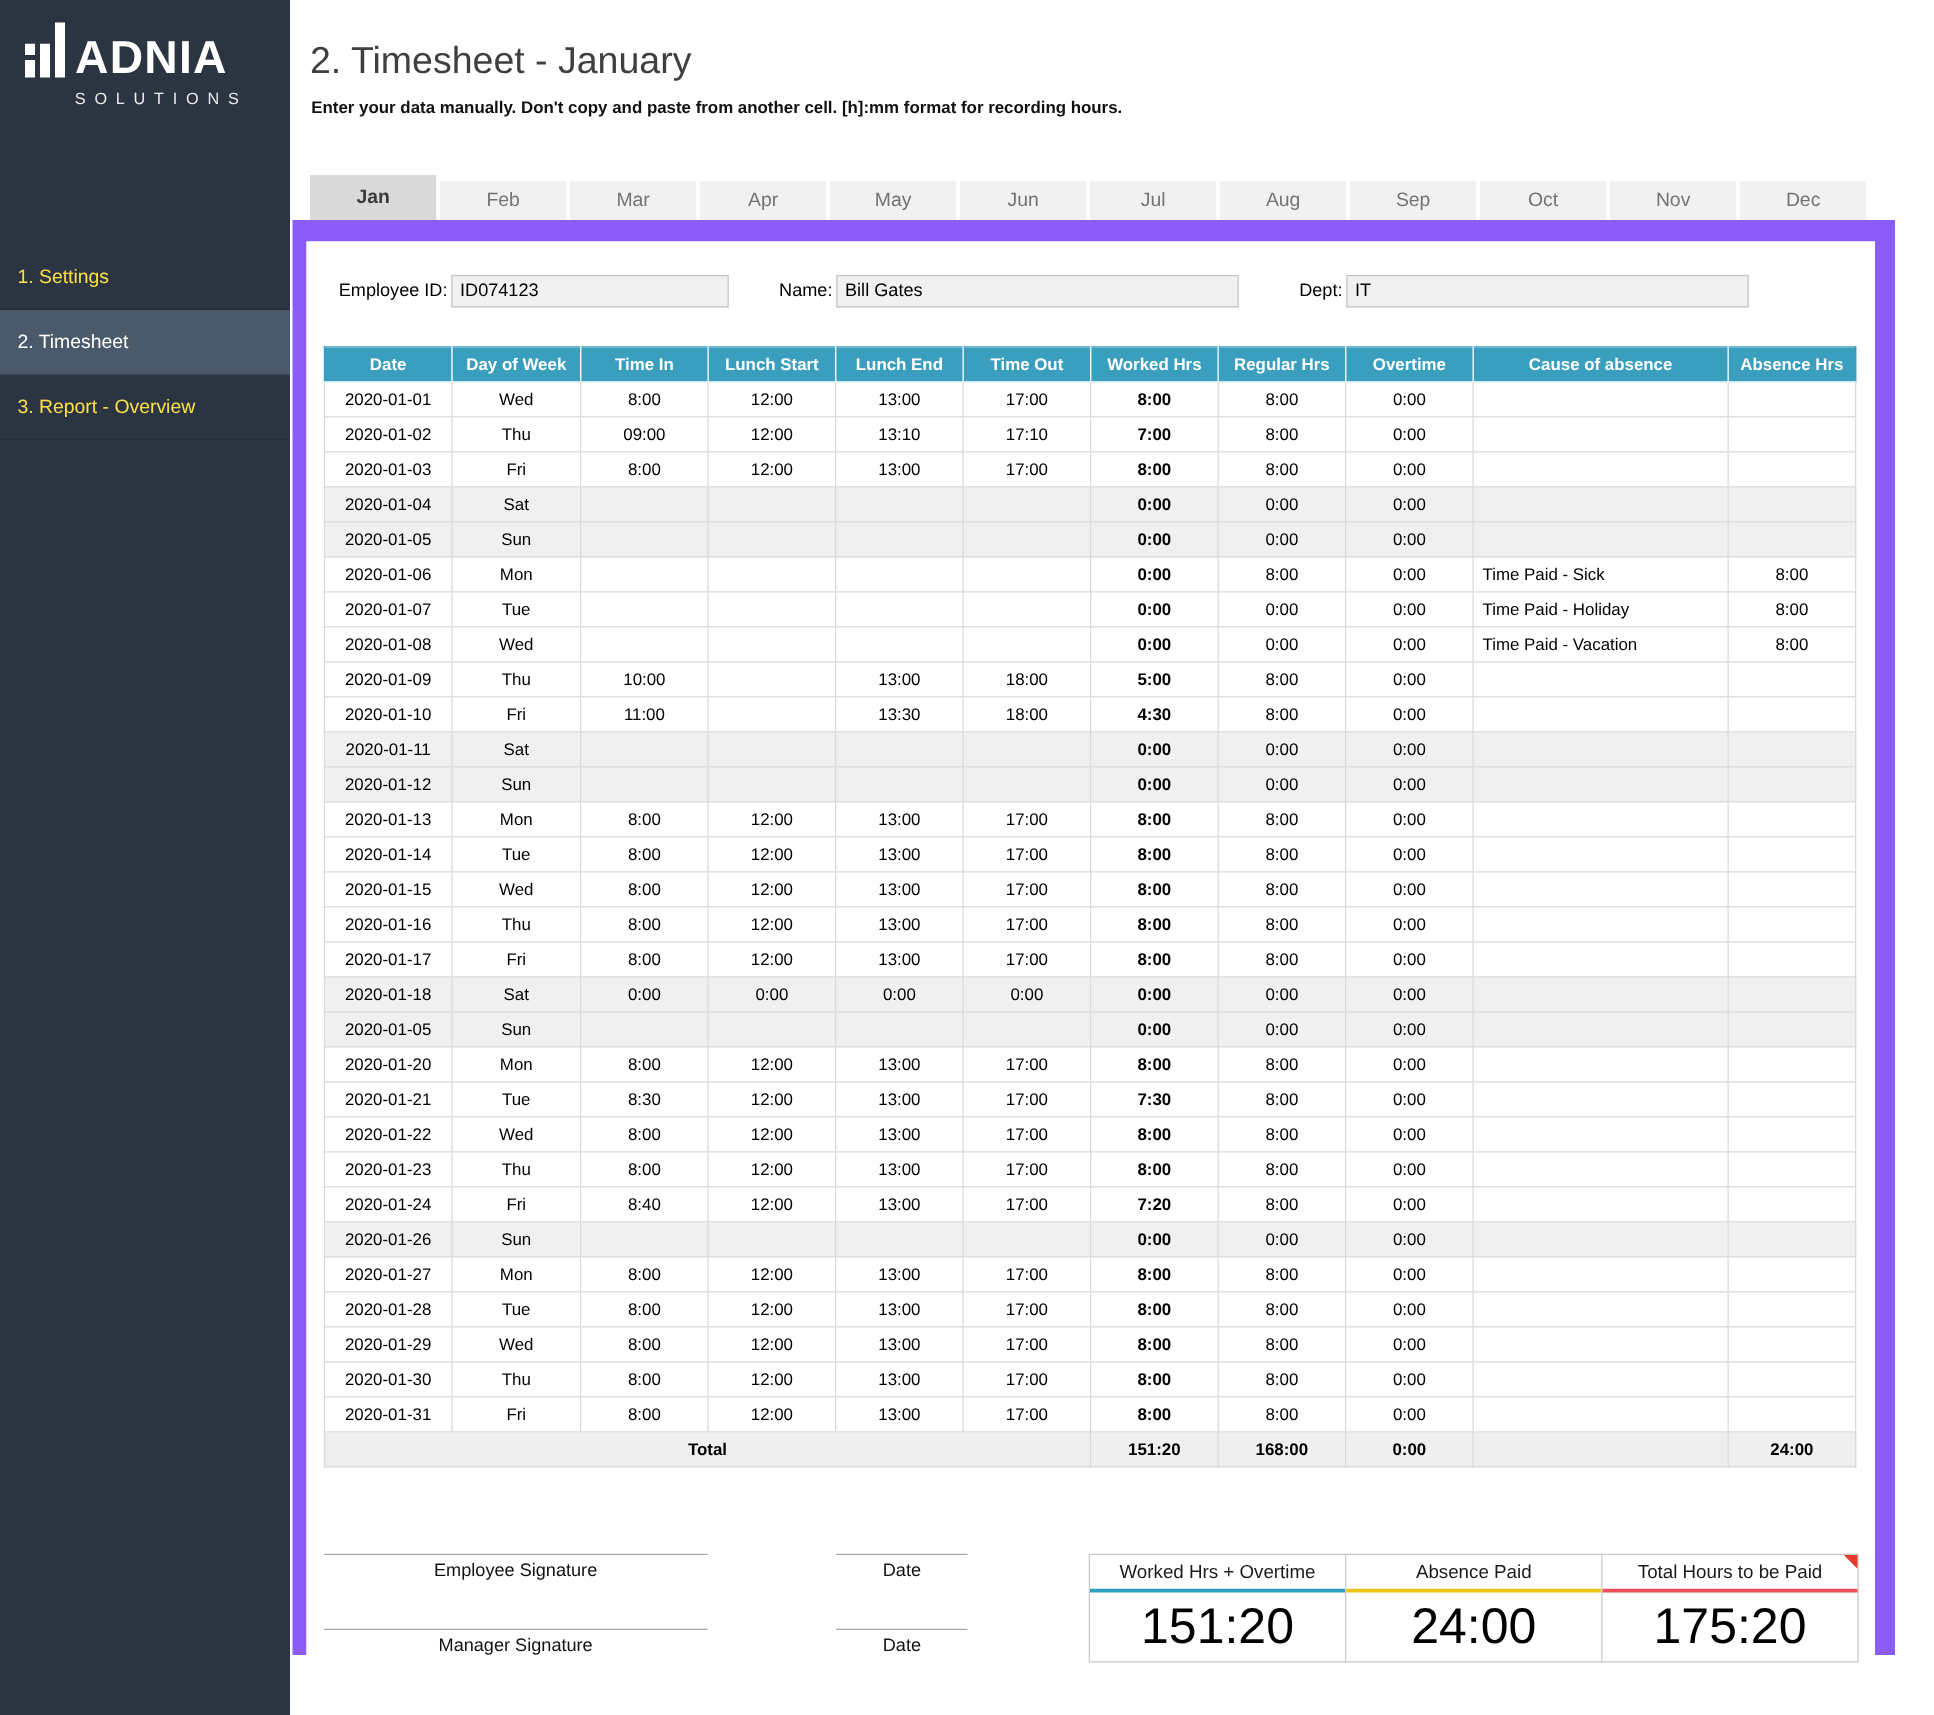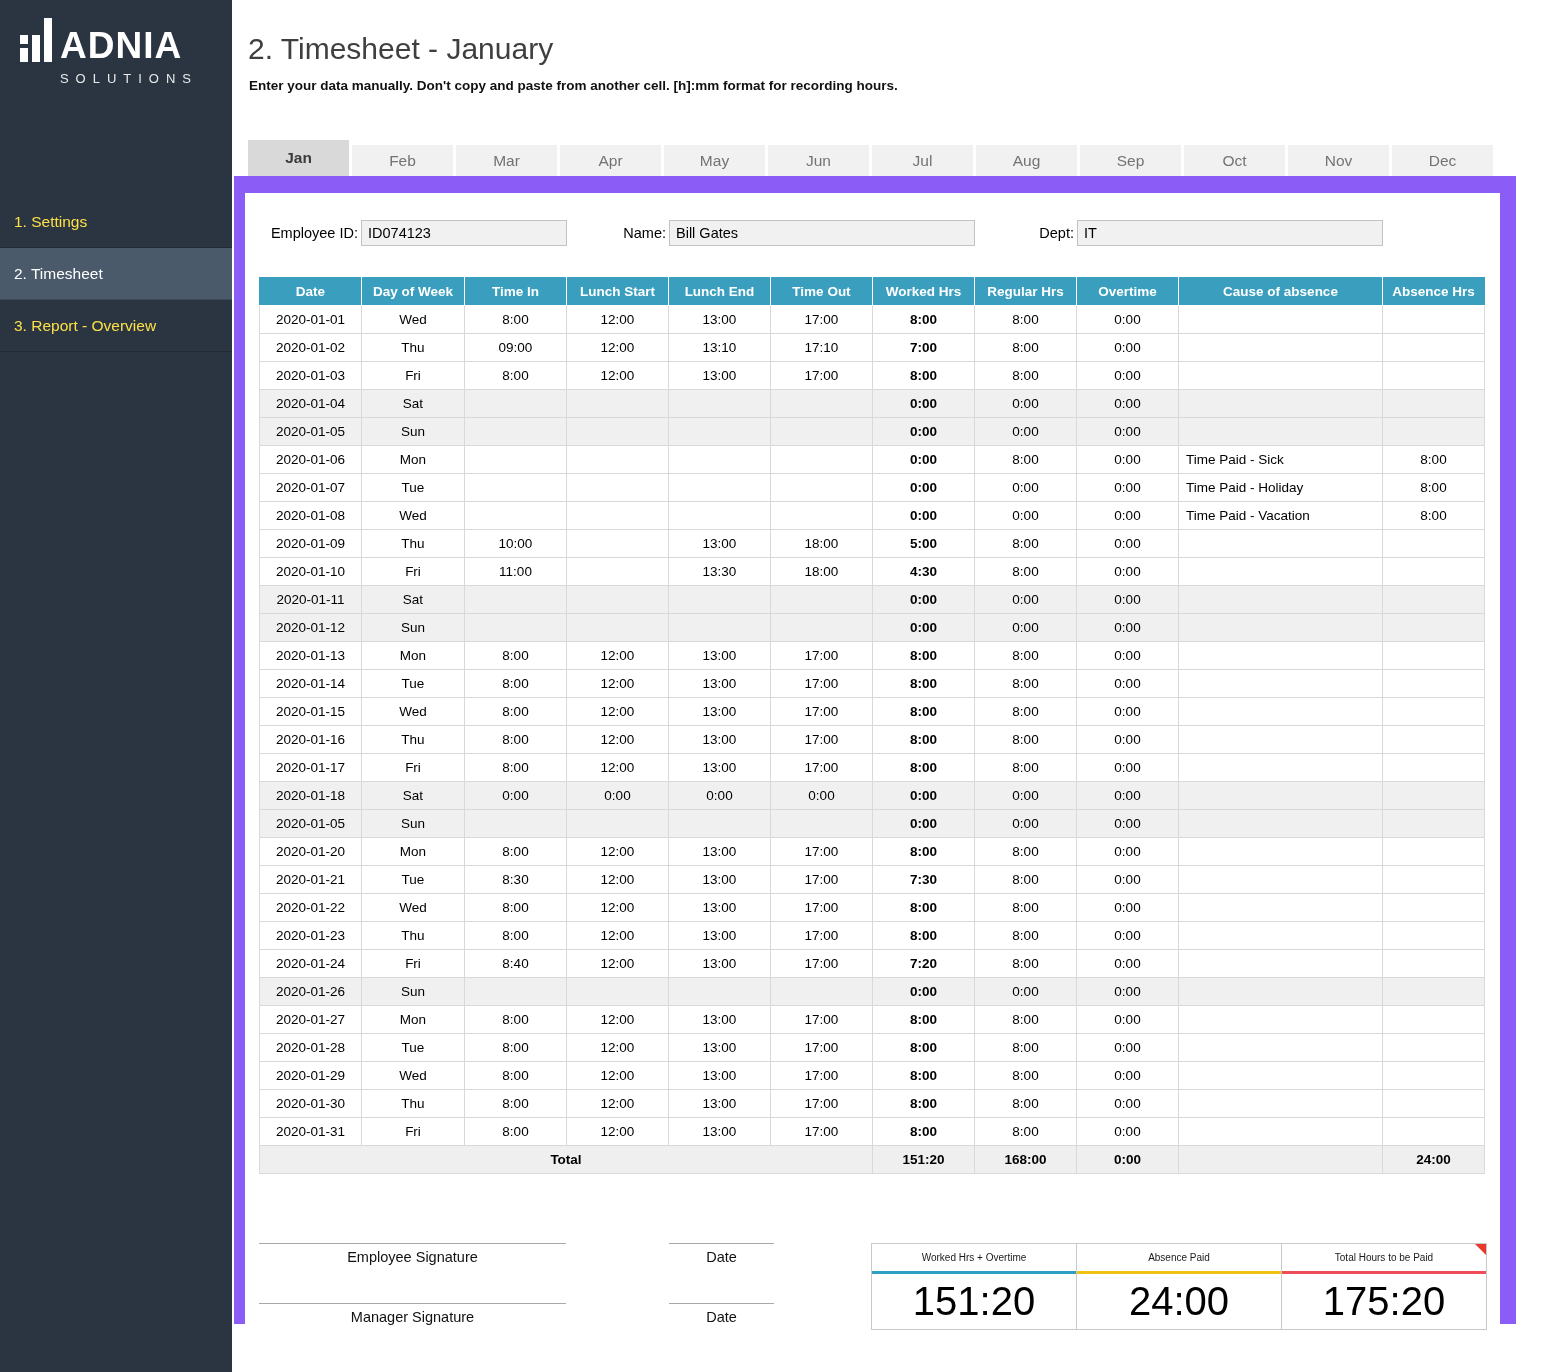--- a/index.html
+++ b/index.html
@@ -24,40 +24,40 @@
   .tabs{position:absolute;left:248px;top:140px;width:1252px;height:36px;display:flex;gap:3px;align-items:flex-end;}
   .tab{width:101px;height:31px;background:#f1f1f1;color:#737373;font-size:15.5px;
     display:flex;align-items:center;justify-content:center;cursor:default;}
   .tab.active{height:36px;background:#d9d9d9;color:#3c3c3c;font-weight:bold;}
   
   .panel{position:absolute;left:234px;top:176px;width:1282px;height:1148px;background:#8b5cf6;}
   .sheet{position:absolute;left:11px;top:17px;width:1255px;height:1137px;background:#ffffff;}
   
   .fld-label{position:absolute;top:27px;height:26px;line-height:26px;font-size:14.5px;text-align:right;color:#000;}
   .fld-input{position:absolute;top:27px;height:24px;background:#f1f1f1;border:1px solid #c3c3c3;
-    font-size:14.5px;line-height:24px;padding:0 0 0 6px;font-family:"Liberation Sans",sans-serif;color:#000;box-sizing:content-box;}
+    font-size:14.5px;line-height:24px;padding:0 16px 0 6px;font-family:"Liberation Sans",sans-serif;color:#000;box-sizing:content-box;}
   
   .tbl{position:absolute;left:14px;top:84px;border-collapse:collapse;table-layout:fixed;width:1225px;}
   .tbl th{background:#3a9fbe;color:#ffffff;font-size:13.5px;font-weight:bold;height:27px;
     border:1px solid #ffffff;border-top:1px solid #3a9fbe;text-align:center;padding:0;}
   .tbl th:first-child{border-left:1px solid #3a9fbe;}
   .tbl th:last-child{border-right:1px solid #3a9fbe;}
   .tbl td{height:27px;border:1px solid #d9d9d9;font-size:13.5px;text-align:center;padding:0;color:#000;background:#ffffff;}
   .tbl tr.weekend td{background:#f0f0f0;}
   .tbl td.bold{font-weight:bold;}
   .tbl td.cause{text-align:left;padding-left:7px;}
   .tbl tr.total-row td{background:#efefef;font-weight:bold;}
   
   .sig-line{position:absolute;border-top:1px solid #a8a8a8;}
   .sig-label{position:absolute;font-size:14.5px;color:#111;text-align:center;}
   
   .summary{position:absolute;left:626px;top:1050px;display:flex;}
   .sum-box{width:204px;border:1px solid #c9c9c9;background:#fff;position:relative;margin-left:-1px;}
   .sum-box:first-child{margin-left:0;}
-  .sum-head{height:27px;display:flex;align-items:center;justify-content:center;font-size:10px;color:#1a1a1a;
+  .sum-head{height:27px;display:flex;align-items:center;justify-content:center;font-size:15px;color:#1a1a1a;
     border-bottom:3px solid #999;}
   .sum-val{height:55px;display:flex;align-items:center;justify-content:center;font-size:40px;color:#000;}
   .corner-flag{position:absolute;top:0;right:0;width:0;height:0;
     border-top:11px solid #e8392f;border-left:11px solid transparent;}
   
   .bars{display:flex;align-items:flex-end;gap:4px;height:44px;}
   .bars .b{background:#fff;width:8px;}
   .bars .stack{display:flex;flex-direction:column;gap:4px;justify-content:flex-end;}
   .bars .dot{background:#fff;width:8px;height:9px;}
 </style>

